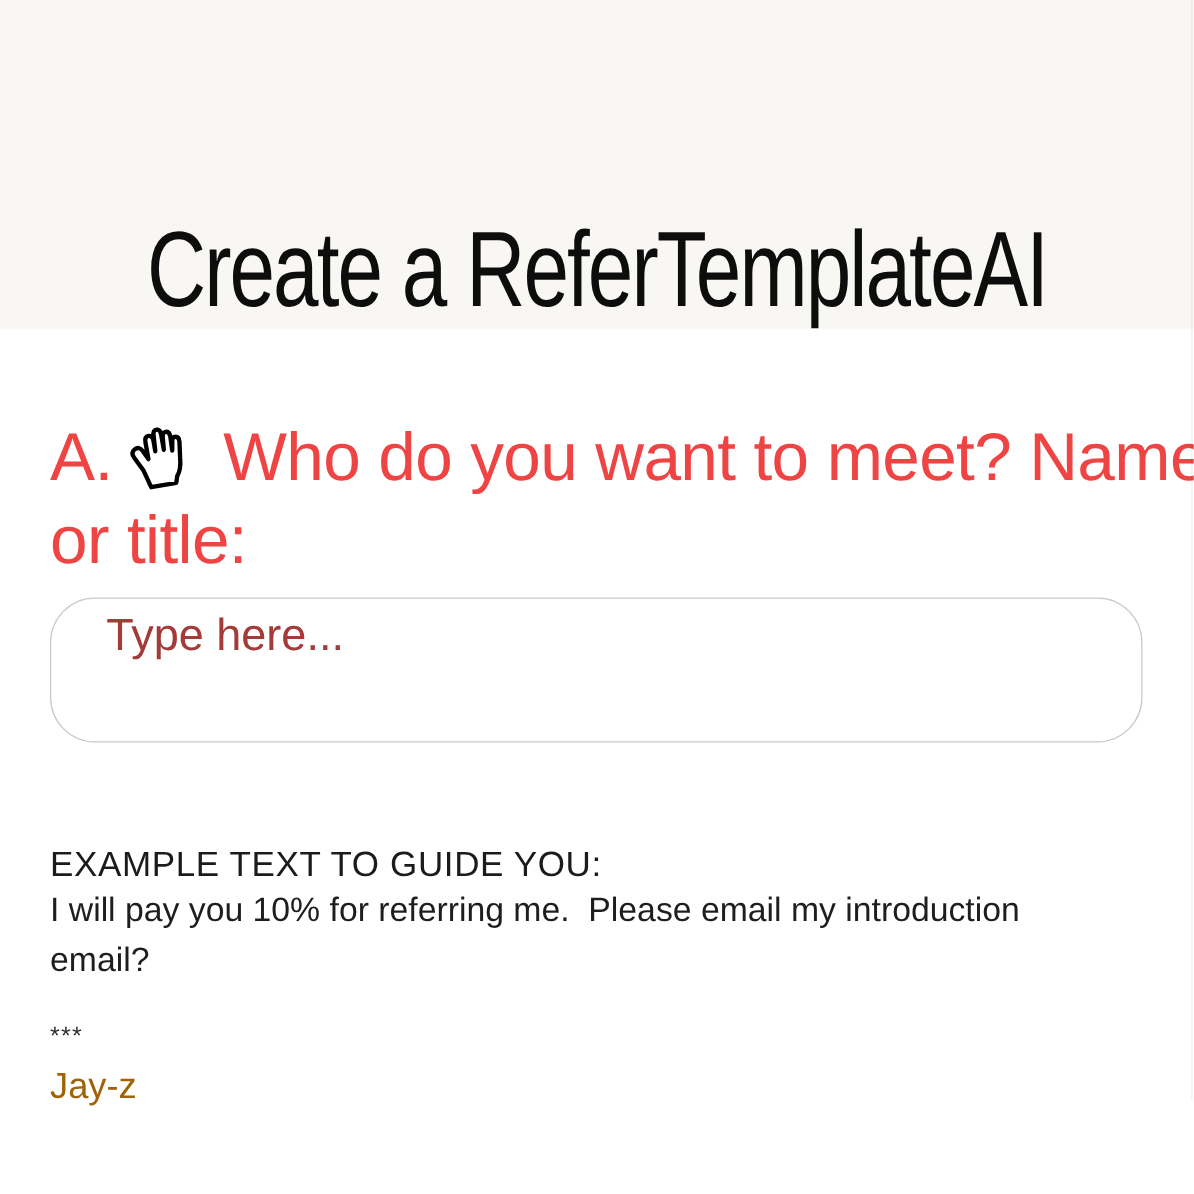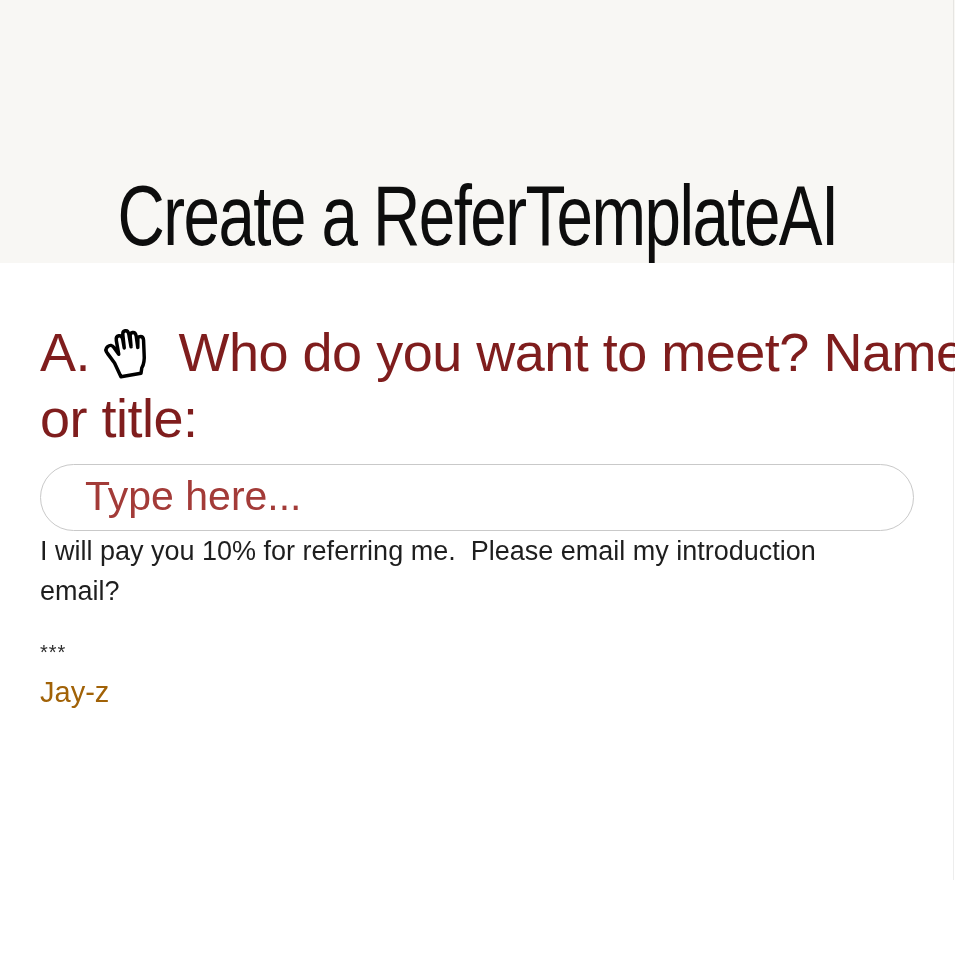--- a/index.html
+++ b/index.html
@@ -27,45 +27,45 @@
     letter-spacing: -2px;
     color: #0d0d0d;
     white-space: nowrap;
     transform: scale(0.78, 1.02);
     transform-origin: 50% 0;
     font-weight: 400;
   }
   
   .main { padding: 0 40px; }
   .question {
-    margin-top: 56px;
+    margin-top: 70px;
     font-size: 54px;
     line-height: 66px;
-    color: #7f1d1d;
+    color: #ef4444;
     letter-spacing: -0.5px;
   }
   .question .q-line { white-space: pre; }
   .hand-icon-wrap {
     display: inline-block;
     width: 52px; height: 52px;
     vertical-align: -8px;
     margin: 0 12px 0 10px;
   }
   .hand-icon-wrap svg { width: 52px; height: 52px; display: block; }
   .answer-input {
     display: block;
-    width: 874px; height: 67px;
+    width: 874px; height: 116px;
     margin-top: 13px;
     border: 1px solid #c9c9c9;
     border-radius: 36px;
     background: #ffffff;
     resize: none;
     outline: none;
     font-family: "Liberation Sans", sans-serif;
-    font-size: 41px;
+    font-size: 36px;
     color: #a33b38;
     padding: 8px 24px 0 44px;
     overflow: hidden;
   }
   .answer-input::placeholder { color: #a33b38; opacity: 1; }
   .example-heading {
     margin-top: 82px;
     font-size: 28px;
     letter-spacing: 0.5px;
     color: #1b1b1b;
@@ -109,20 +109,21 @@
                         L71 26 Q71 16 78 16 Q85 16 85 26 L84 52
                         L87 36 Q88 27 94 28 Q101 29 100 38 L96 68
                         Q94 90 85 100 L81 112 Z"></path>
              </g>
            </svg></span><span> Who do you want to meet? Name</span></div>
       <div class="q-line">or title:</div>
     </div>
 
     <textarea class="answer-input" rows="2" placeholder="Type here..." style=""></textarea>
 
+    <div class="example-heading">EXAMPLE TEXT TO GUIDE YOU:</div>
 
     <div class="example-body">
       <div class="body-line">I will pay you 10% for referring me.  Please email my introduction</div>
       <div class="body-line">email?</div>
     </div>
 
     <div class="stars">***</div>
 
     <div class="signature">Jay-z</div>
 

